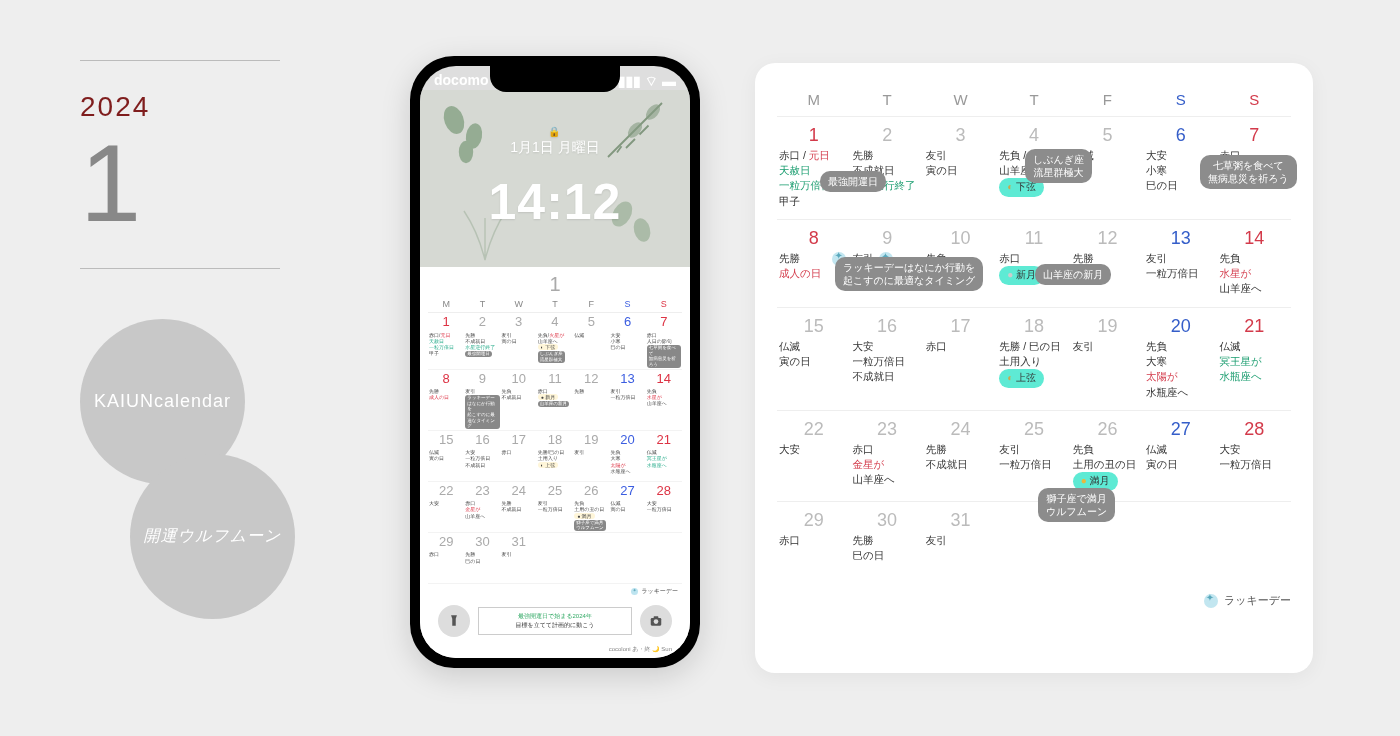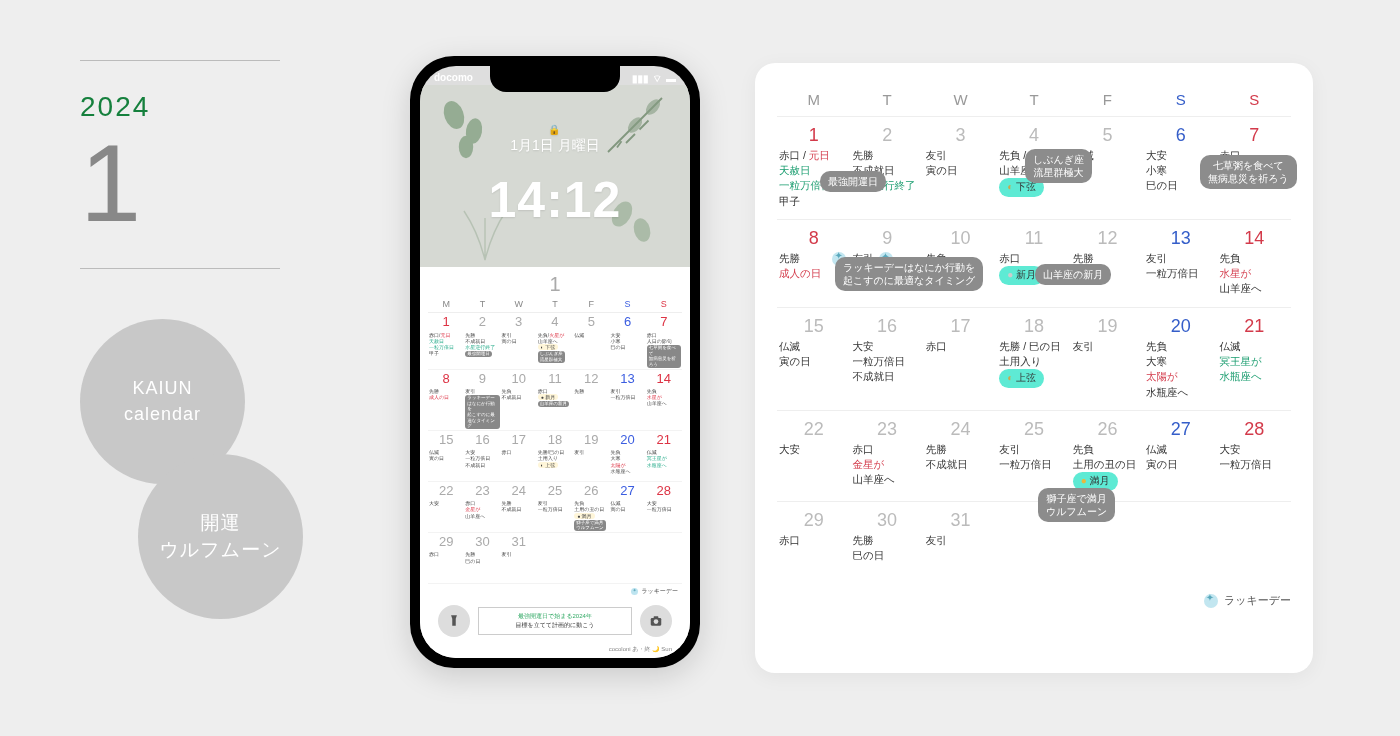--- a/index.html
+++ b/index.html
@@ -1,33 +1,33 @@
 <!DOCTYPE html>
 <html><head>
 <meta charset="utf-8">
 <style>
   * { margin: 0; padding: 0; box-sizing: border-box; }
   body { font-family: -apple-system, "Hiragino Kaku Gothic ProN", sans-serif; background: #eeeeee; width: 1400px; height: 736px; overflow: hidden; position: relative; }
 
   
   .left-col { position: absolute; left: 80px; top: 60px; width: 200px; }
   .rule { border-top: 1px solid #bbb; margin-bottom: 30px; }
-  .year { font-size: 28px; font-weight: 300; color: #15803d; letter-spacing: 2px; }
+  .year { font-size: 28px; font-weight: 300; color: #7f1d1d; letter-spacing: 2px; }
   .month-big { font-size: 110px; font-weight: 300; color: #888; line-height: 1; margin-top: 5px; }
   .rule2 { border-top: 1px solid #bbb; margin-top: 30px; margin-bottom: 50px; }
   .circles { position: relative; height: 280px; }
-  .circle { position: absolute; width: 165px; height: 165px; border-radius: 50%; display: flex; flex-direction: column; align-items: center; justify-content: center; color: #fff; text-align:center; }
+  .circle { position: absolute; width: 165px; height: 165px; border-radius: 50%; display: flex; flex-direction: row; align-items: center; justify-content: center; color: #fff; text-align:center; }
   .circle1 { background: #c8c8c8; top: 0; left: 0; font-size: 18px; letter-spacing: 1px; line-height:1.4;}
-  .circle2 { background: #c8c8c8; top: 135px; left: 58px; font-size: 19px; letter-spacing: 1px; line-height:1.4;}
+  .circle2 { background: #c8c8c8; top: 135px; left: 50px; font-size: 16px; letter-spacing: 1px; line-height:1.4;font-style:italic;}
 
   
   .phone { position: absolute; left: 410px; top: 56px; width: 290px; height: 612px; background:#000; border-radius: 44px; padding: 10px; box-shadow: 0 8px 30px rgba(0,0,0,.15); }
   .phone-screen { width: 100%; height: 100%; background:#dedede; border-radius: 36px; overflow: hidden; position: relative; display:flex; flex-direction:column; }
   .notch { position:absolute; top:0; left:50%; transform:translateX(-50%); width:130px; height:26px; background:#000; border-bottom-left-radius:16px; border-bottom-right-radius:16px; z-index:10;}
-  .status-bar { display:flex; justify-content:space-between; padding:6px 14px 0; font-size:10px; font-weight:600; color:#fff;}
+  .status-bar { display:flex; justify-content:space-between; padding:6px 14px 0; font-size:14px; font-weight:600; color:#fff;}
   .status-right{ display:flex; gap:4px; align-items:center;}
   .wallpaper { position:relative; height: 212px; background: #d6d9d3; overflow:hidden;}
   .lock-center{position:absolute; top:0; left:0; right:0; bottom:0; display:flex; flex-direction:column; align-items:center; justify-content:center; color:#fff; text-shadow:0 1px 2px rgba(0,0,0,.1);}
   .lock-icon{font-size:10px; margin-bottom:2px;}
   .lock-date{ font-size:14px; font-weight:500; margin-bottom:16px;}
   .lock-time{ font-size:50px; font-weight:600; letter-spacing:1px;}
 
   .phone-cal{ background:#fff; flex:1; padding: 6px 8px 0; display:flex; flex-direction:column;}
   .phone-month{ text-align:center; font-size:20px; color:#aaa; font-weight:300; margin-bottom:2px;}
   .phone-dow, .phone-week{ display:flex; }

